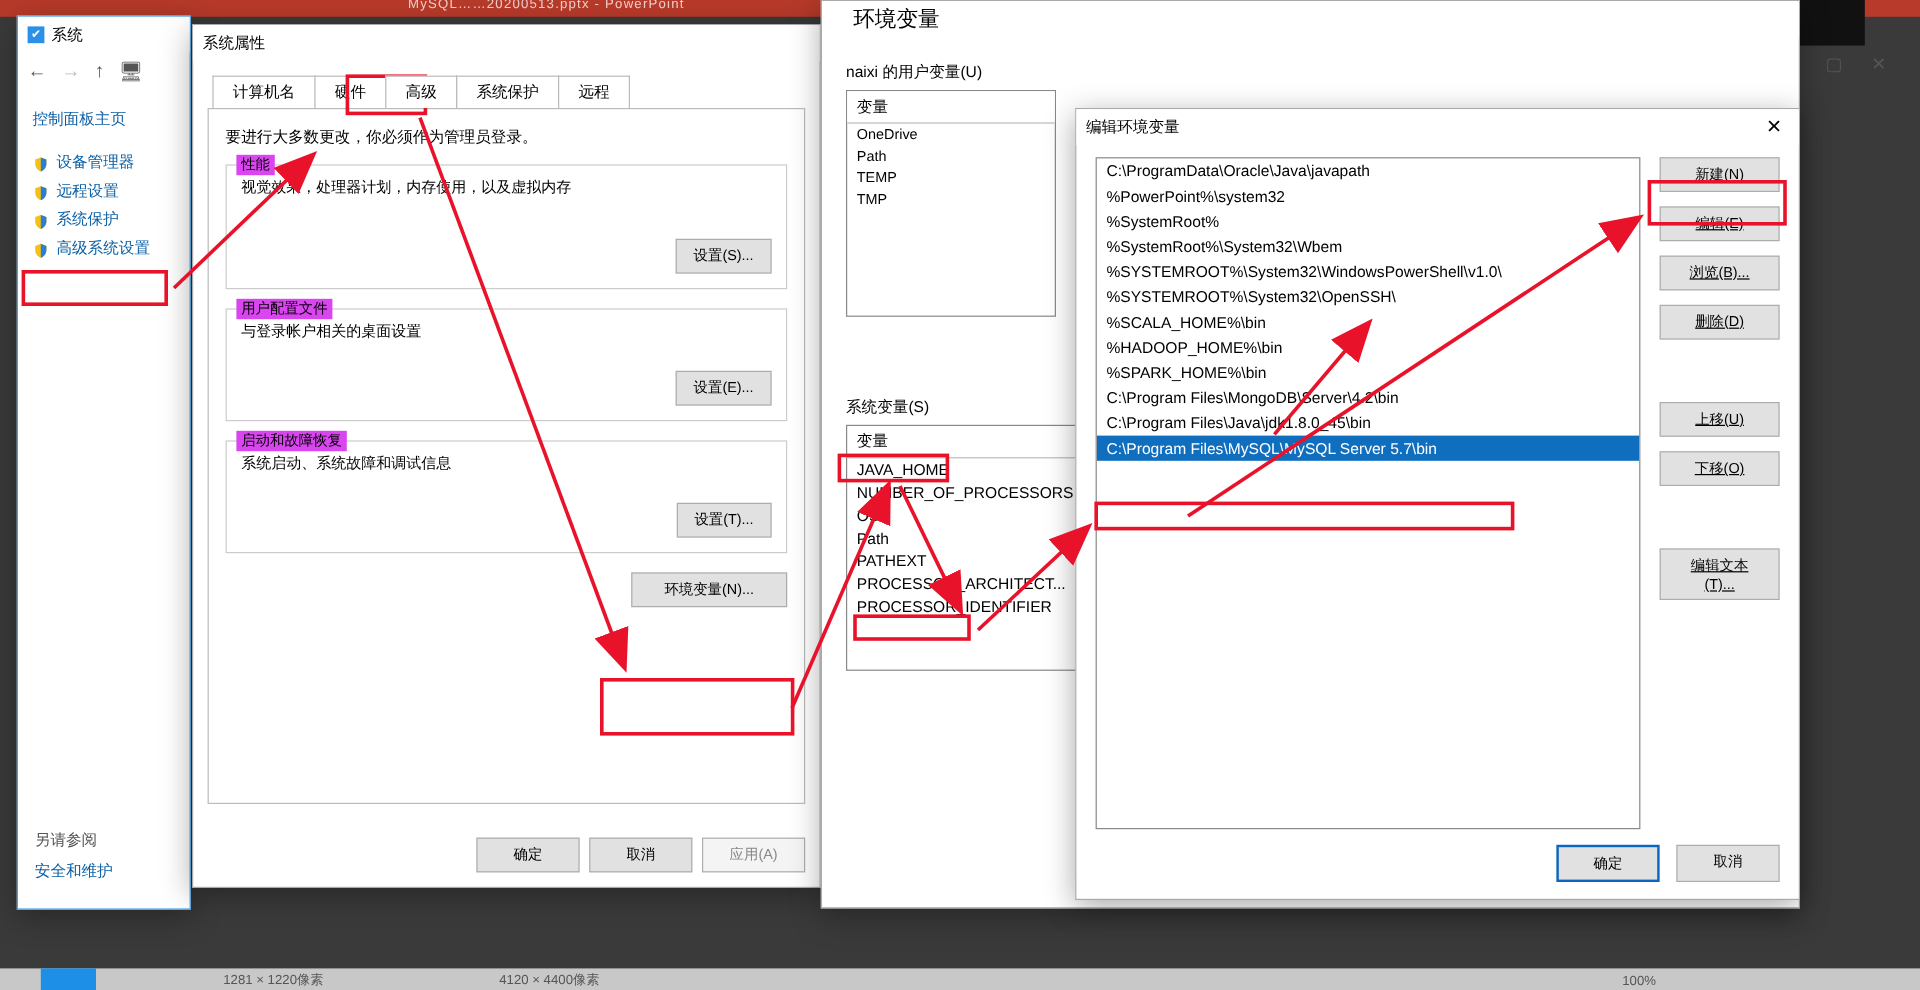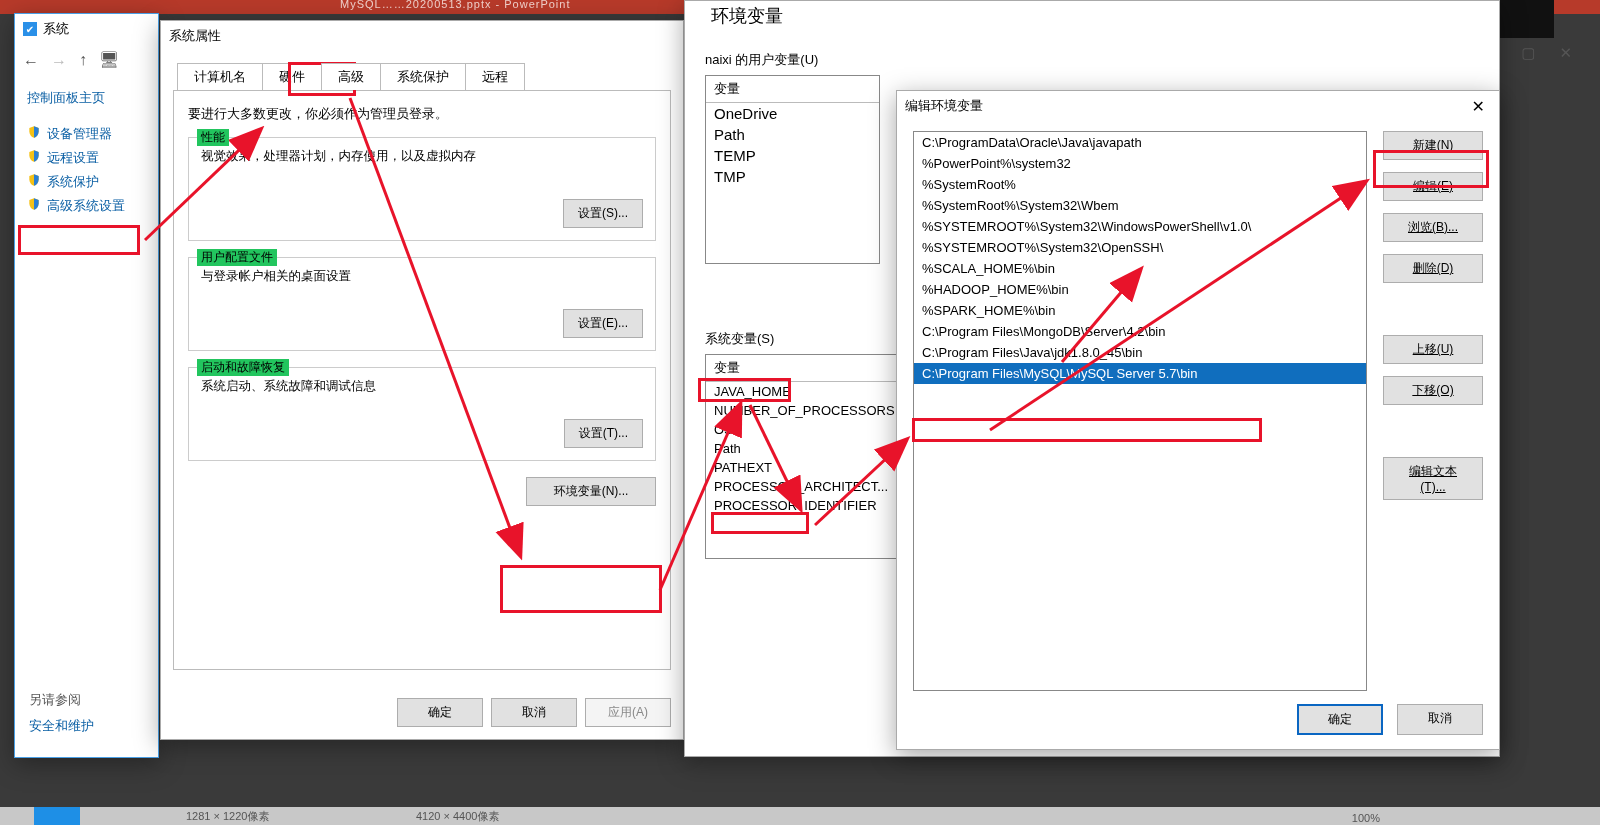--- a/index.html
+++ b/index.html
@@ -12,47 +12,47 @@
 .redbox { position:absolute; border:3px solid #e8132a; pointer-events:none;}
 .shield { width:14px; height:14px; display:inline-block; margin-right:6px; vertical-align:middle;}
 .shield svg{width:14px;height:14px;display:block;}
 
 #sysWin { left:14px; top:13px; width:145px; height:745px; border:1px solid #4aa0e6;}
 #sysWin .nav { padding:6px 8px; display:flex; gap:12px; align-items:center; color:#555;}
 #sysWin .nav span{font-size:16px;}
 #sysWin .monitor{font-size:14px;}
 #sysWin .body { padding:14px 10px 10px 12px;}
 #sysWin .cp-title{ color:#0a5fa4; margin-bottom:18px;}
-#sysWin .link-row{ display:flex; align-items:flex-start; margin:6px 0; cursor:pointer;}
+#sysWin .link-row{ display:flex; align-items:flex-end; margin:6px 0; cursor:pointer;}
 #sysWin .link-row span.label{ color:#0a5fa4; font-size:13px;}
 #sysWin .foot { position:absolute; bottom:14px; left:14px;}
 #sysWin .foot div{color:#555;margin-bottom:8px;}
 #sysWin .foot .maint{color:#0a5fa4;}
 
 #spWin { left:160px; top:20px; width:524px; height:720px;}
 #spWin .tabs{ display:flex; padding:12px 12px 0 16px;}
 #spWin .tab{ padding:4px 16px; border:1px solid #bbb; border-bottom:none; background:#fff; margin-right:-1px; font-size:13px; cursor:pointer;font-family:Liberation Serif, serif;}
 #spWin .tab.active{background:#fff; position:relative; z-index:2;}
 #spWin .pane{ border:1px solid #bbb; margin:0 12px; padding:10px 14px 14px 14px; position:relative; height:580px; background:#fff;}
 #spWin .notice{margin:4px 0 14px;}
 #spWin .group{border:1px solid #ccc; padding:10px 12px 12px 12px; margin-bottom:16px; position:relative;}
-#spWin .group .gtitle{ position:absolute; top:-9px; left:8px; background:#22c55e; padding:0 4px; font-size:12px;}
+#spWin .group .gtitle{ position:absolute; top:-9px; left:8px; background:#d946ef; padding:0 4px; font-size:12px;}
 #spWin .group .desc{margin-bottom:10px;font-size:12.5px;}
 #spWin .group .btnrow{text-align:right;}
 #spWin .footer-btns{ position:absolute; right:12px; bottom:12px; display:flex; gap:8px;}
 #spWin .footer-btns .btn{width:86px;}
 #spWin .footer-btns .btn.disabled{color:#888;background:#f4f4f4;}
 
 #evWin{ left:684px; top:0; width:816px; height:757px;}
 #evWin .titlebar{font-size:18px;padding-left:26px;}
 #evWin .section-label{margin:20px 0 6px 20px;font-size:13px;}
 #evWin .listbox{ border:1px solid #888; margin:0 20px; width:175px;}
 #evWin .listbox .head{border-bottom:1px solid #bbb;padding:4px 8px;background:#fff;}
 #evWin .listbox .items{height:160px;overflow:hidden;}
-#evWin .listbox .item{padding:2px 8px;font-size:15px;cursor:pointer;}
+#evWin .listbox .item{padding:2px 8px;font-size:12px;cursor:pointer;}
 #evWin .syslist{border:1px solid #888;margin:0 20px;width:205px;}
 #evWin .syslist .head{border-bottom:1px solid #bbb;padding:4px 8px;}
 #evWin .syslist .items{height:176px;overflow:hidden;}
 #evWin .syslist .item{padding:2px 8px;font-size:13px;cursor:pointer;white-space:nowrap;}
 
 #editWin{ left:896px; top:90px; width:604px; height:660px; background:#fff;}
 #editWin .titlebar{justify-content:space-between;}
 #editWin .titlebar .close{font-size:16px;cursor:pointer;padding:0 6px;}
 #editWin .content{display:flex; padding:10px 16px 0 16px; height:570px;}
 #editWin .pathlist{flex:1;border:1px solid #888;overflow:hidden;}

